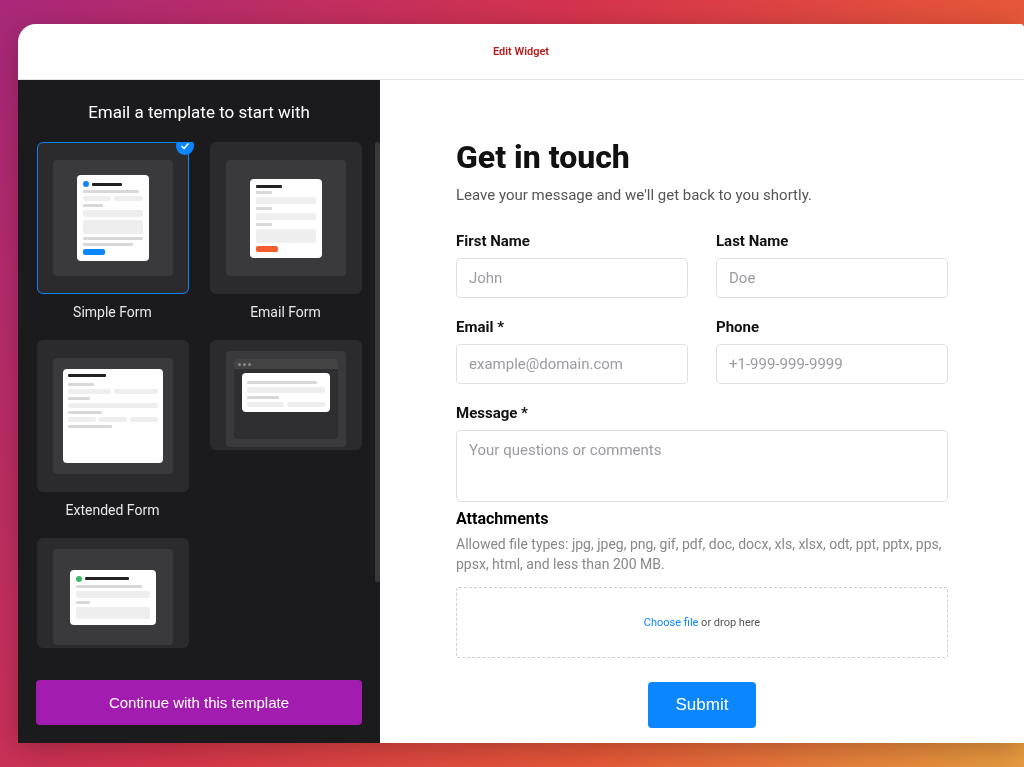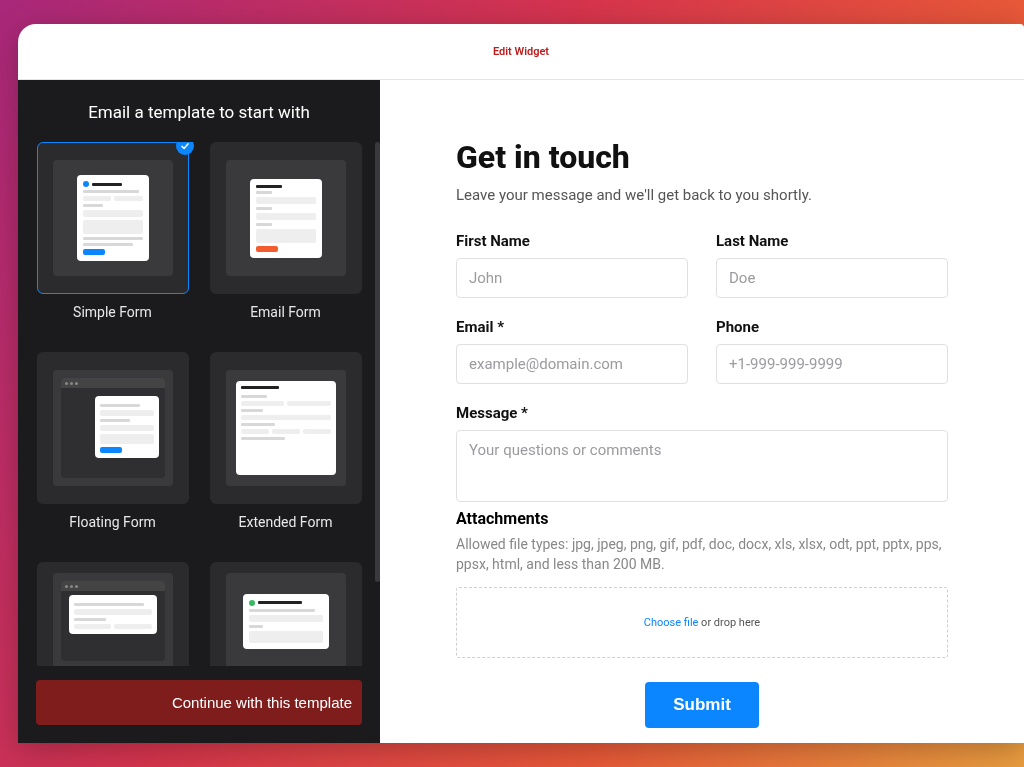--- a/index.html
+++ b/index.html
@@ -67,21 +67,21 @@
     right: 0;
     top: 0;
     width: 5px;
     height: 440px;
     background: #3a3a3c;
     border-radius: 3px;
   }
   .template-grid {
     display: grid;
     grid-template-columns: 1fr 1fr;
-    gap: 32px 20px;
+    gap: 20px 20px;
   }
   .template-card {
     display: flex;
     flex-direction: column;
     align-items: center;
     gap: 10px;
     cursor: pointer;
   }
   .template-thumb {
     width: 152px;
@@ -154,29 +154,28 @@
   }
   .browser-bar{ height:10px; background:#444; border-top-left-radius:4px; border-top-right-radius:4px; display:flex; align-items:center; gap:2px; padding-left:4px;}
   .browser-bar i{ width:3px; height:3px; border-radius:50%; background:#888; display:block;}
   .browser-popup{ position:absolute; right:6px; top:18px; width:64px; background:#fff; border-radius:4px; padding:5px; display:flex; flex-direction:column; gap:3px;}
   .browser-popup2{ position:absolute; left:8px; right:8px; top:14px; background:#fff; border-radius:4px; padding:5px; display:flex; flex-direction:column; gap:3px;}
   .continue-bar {
     padding: 14px 18px 18px;
   }
   .continue-btn {
     width: 100%;
-    background: #7f1d1d;
+    background: #a21caf;
     color: #fff;
     border: none;
     border-radius: 4px;
     font-size: 15px;
     padding: 14px 10px;
     cursor: pointer;
     font-weight: 500;
-    text-align: right;
   }
 
   
   .preview {
     flex: 1;
     overflow: auto;
     padding: 58px 76px 30px 76px;
   }
   .form-title {
     font-size: 32px;
@@ -227,21 +226,21 @@
     margin-bottom: 24px;
   }
   .dropzone .choose { color:#0c86ff; cursor:pointer;}
   .submit-wrap { text-align:center; }
   .submit-btn {
     background:#0c86ff;
     color:#fff;
     border:none;
     border-radius:4px;
     font-size:17px;
-    font-weight:700;
+    font-weight:400;
     padding:13px 28px;
     cursor:pointer;
   }
 </style>
 </head>
 <body>
 
 <div class="modal">
 
   <div class="modal-header">
@@ -298,43 +297,20 @@
                   <div class="mf-box"></div>
                   <div class="mf-line" style="width:16px;"></div>
                   <div class="mf-box" style="height:14px;"></div>
                   <div class="mf-btn orange"></div>
                 </div>
               </div>
             </div>
             <div class="template-label">Email Form</div>
           </div>
 
-          <div class="template-card">
-            <div class="template-thumb">
-              <div class="thumb-inner" style="padding:0;">
-                <div class="browser-frame">
-                  <div class="browser-bar">
-                      <i></i>
-                      <i></i>
-                      <i></i>
-                    </div>
-                  <div class="browser-popup">
-                    <div class="mf-title"><span class="mf-dot"></span><span class="mf-h" style="width:22px;"></span></div>
-                    <div class="mf-line" style="width:40px;"></div>
-                    <div class="mf-box" style="height:6px;"></div>
-                    <div class="mf-line" style="width:30px;"></div>
-                    <div class="mf-box" style="height:6px;"></div>
-                    <div class="mf-box" style="height:10px;"></div>
-                    <div class="mf-btn"></div>
-                  </div>
-                </div>
-              </div>
-            </div>
-            <div class="template-label">Floating Form</div>
-          </div>
 
           <div class="template-card">
             <div class="template-thumb">
               <div class="thumb-inner">
                 <div class="mini-form mini-wide">
                   <div class="mf-h"></div>
                   <div class="mf-line" style="width:26px;"></div>
                   <div class="mini-row">
                       <div class="mf-box"></div>
                       <div class="mf-box"></div>

